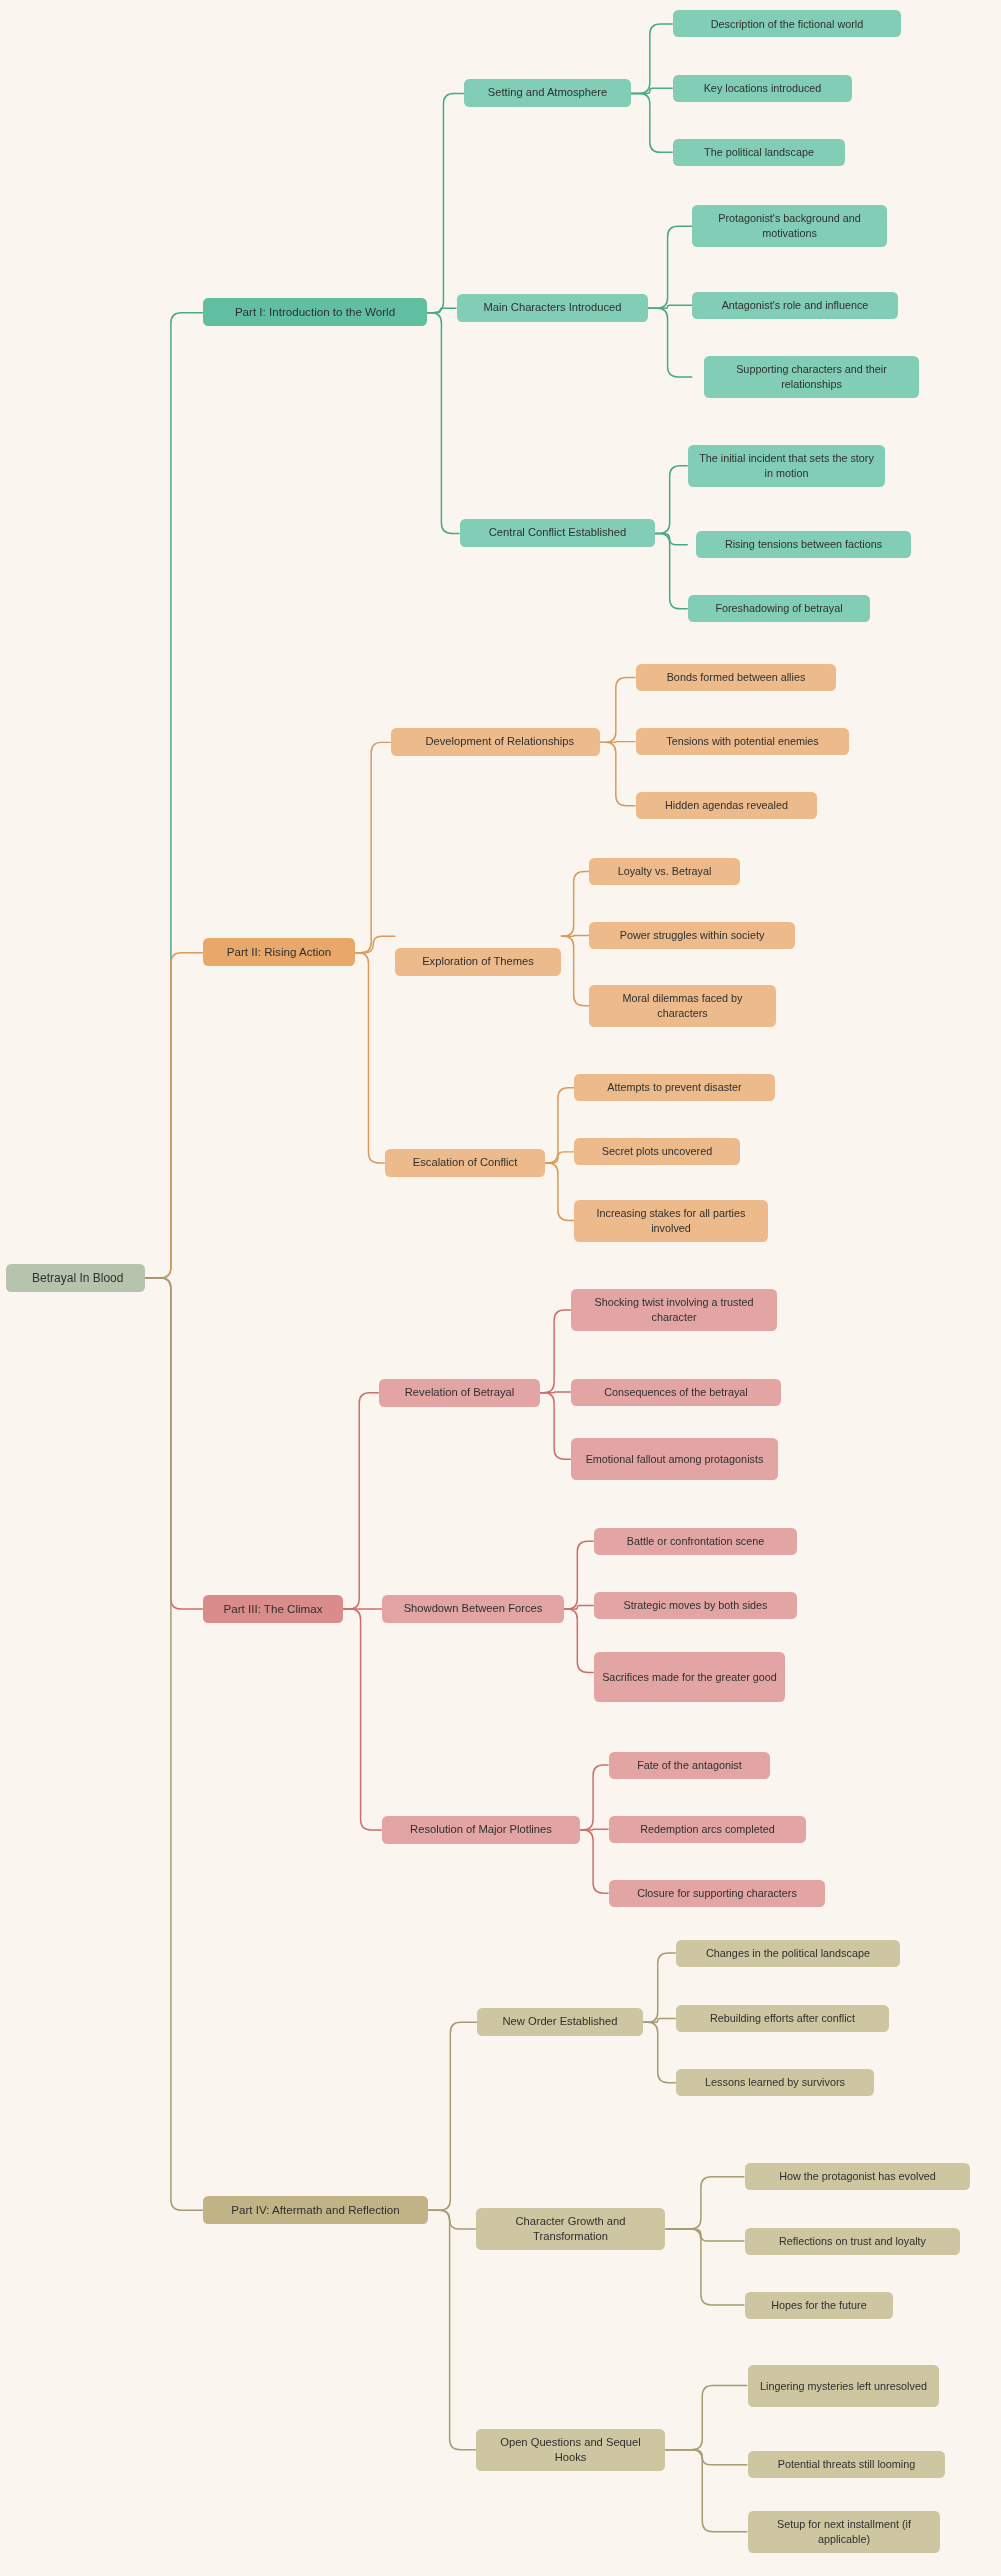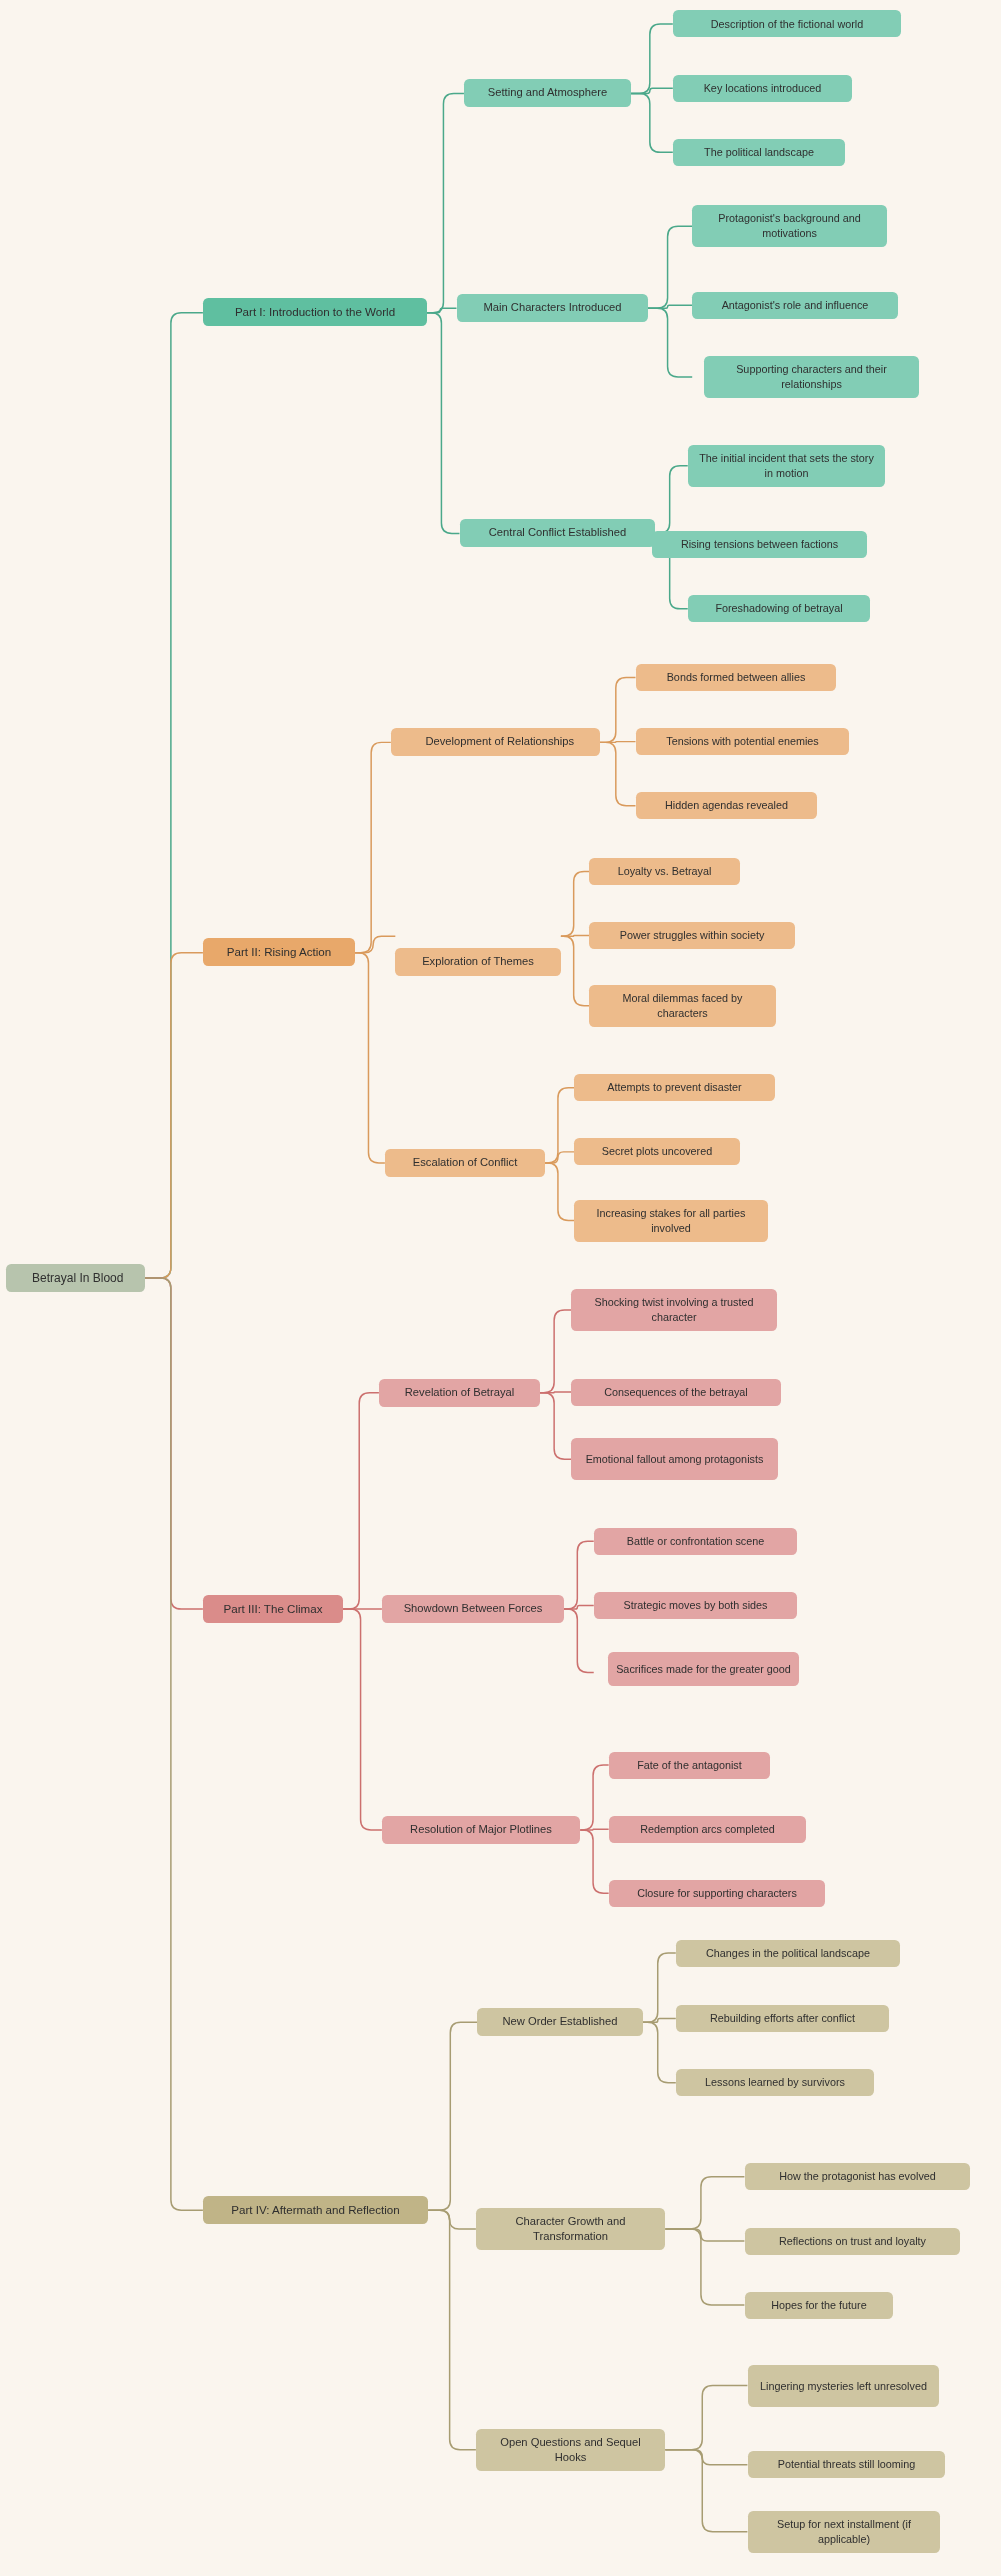--- a/index.html
+++ b/index.html
@@ -97,21 +97,21 @@
       <div class="node lvl2" style="left: 464px; top: 79px; width: 167px; height: 28px; background: rgb(130, 205, 181);">Setting and Atmosphere</div>
       <div class="node lvl3" style="left: 673px; top: 10.4px; width: 228px; height: 27px; background: rgb(130, 205, 181);">Description of the fictional world</div>
       <div class="node lvl3" style="left: 673px; top: 75px; width: 179px; height: 27px; background: rgb(130, 205, 181);">Key locations introduced</div>
       <div class="node lvl3" style="left: 673px; top: 139px; width: 172px; height: 27px; background: rgb(130, 205, 181);">The political landscape</div>
       <div class="node lvl2" style="left: 457px; top: 294px; width: 191px; height: 28px; background: rgb(130, 205, 181);">Main Characters Introduced</div>
       <div class="node lvl3" style="left: 692px; top: 205px; width: 195px; height: 42px; background: rgb(130, 205, 181);">Protagonist's background and motivations</div>
       <div class="node lvl3" style="left: 692px; top: 292px; width: 206px; height: 27px; background: rgb(130, 205, 181);">Antagonist's role and influence</div>
       <div class="node lvl3" style="left: 692px; top: 356px; width: 215px; height: 42px; background: rgb(130, 205, 181); margin-left: 12px;">Supporting characters and their relationships</div>
       <div class="node lvl2" style="left: 460px; top: 519px; width: 195px; height: 28px; background: rgb(130, 205, 181);">Central Conflict Established</div>
       <div class="node lvl3" style="left: 688px; top: 445px; width: 197px; height: 42px; background: rgb(130, 205, 181);">The initial incident that sets the story in motion</div>
-      <div class="node lvl3" style="left: 652px; top: 531px; width: 215px; height: 27px; background: rgb(130, 205, 181);">Rising tensions between factions</div>
+      <div class="node lvl3" style="left: 696px; top: 531px; width: 215px; height: 27px; background: rgb(130, 205, 181);">Rising tensions between factions</div>
       <div class="node lvl3" style="left: 688px; top: 595px; width: 182px; height: 27px; background: rgb(130, 205, 181);">Foreshadowing of betrayal</div>
       <div class="node lvl1" style="left: 203px; top: 938px; width: 152px; height: 28px; background: rgb(232, 168, 106);">Part II: Rising Action</div>
       <div class="node lvl2" style="left: 391px; top: 728px; width: 209px; height: 28px; background: rgb(237, 187, 139); padding-left: 16px;">Development of Relationships</div>
       <div class="node lvl3" style="left: 636px; top: 664px; width: 200px; height: 27px; background: rgb(237, 187, 139);">Bonds formed between allies</div>
       <div class="node lvl3" style="left: 636px; top: 728px; width: 213px; height: 27px; background: rgb(237, 187, 139);">Tensions with potential enemies</div>
       <div class="node lvl3" style="left: 636px; top: 792px; width: 181px; height: 27px; background: rgb(237, 187, 139);">Hidden agendas revealed</div>
       <div class="node lvl2" style="left: 395px; top: 948px; width: 166px; height: 28px; background: rgb(237, 187, 139);">Exploration of Themes</div>
       <div class="node lvl3" style="left: 589px; top: 858px; width: 151px; height: 27px; background: rgb(237, 187, 139);">Loyalty vs. Betrayal</div>
       <div class="node lvl3" style="left: 589px; top: 922px; width: 206px; height: 27px; background: rgb(237, 187, 139);">Power struggles within society</div>
       <div class="node lvl3" style="left: 589px; top: 985px; width: 187px; height: 42px; background: rgb(237, 187, 139);">Moral dilemmas faced by characters</div>
@@ -120,21 +120,21 @@
       <div class="node lvl3" style="left: 574px; top: 1138px; width: 166px; height: 27px; background: rgb(237, 187, 139);">Secret plots uncovered</div>
       <div class="node lvl3" style="left: 574px; top: 1200px; width: 194px; height: 42px; background: rgb(237, 187, 139);">Increasing stakes for all parties involved</div>
       <div class="node lvl1" style="left: 203px; top: 1595px; width: 140px; height: 28px; background: rgb(218, 140, 138);">Part III: The Climax</div>
       <div class="node lvl2" style="left: 379px; top: 1379px; width: 161px; height: 28px; background: rgb(226, 165, 164);">Revelation of Betrayal</div>
       <div class="node lvl3" style="left: 571px; top: 1289px; width: 206px; height: 42px; background: rgb(226, 165, 164);">Shocking twist involving a trusted character</div>
       <div class="node lvl3" style="left: 571px; top: 1379px; width: 210px; height: 27px; background: rgb(226, 165, 164);">Consequences of the betrayal</div>
       <div class="node lvl3" style="left: 571px; top: 1438px; width: 207px; height: 42px; background: rgb(226, 165, 164);">Emotional fallout among protagonists</div>
       <div class="node lvl2" style="left: 382px; top: 1595px; width: 182px; height: 28px; background: rgb(226, 165, 164);">Showdown Between Forces</div>
       <div class="node lvl3" style="left: 594px; top: 1528px; width: 203px; height: 27px; background: rgb(226, 165, 164);">Battle or confrontation scene</div>
       <div class="node lvl3" style="left: 594px; top: 1592px; width: 203px; height: 27px; background: rgb(226, 165, 164);">Strategic moves by both sides</div>
-      <div class="node lvl3" style="left: 608px; top: 1652px; width: 191px; height: 34px; background: rgb(226, 165, 164);">Sacrifices made for the greater good</div>
+      <div class="node lvl3" style="left: 594px; top: 1652px; width: 191px; height: 50px; background: rgb(226, 165, 164);">Sacrifices made for the greater good</div>
       <div class="node lvl2" style="left: 382px; top: 1816px; width: 198px; height: 28px; background: rgb(226, 165, 164);">Resolution of Major Plotlines</div>
       <div class="node lvl3" style="left: 609px; top: 1752px; width: 161px; height: 27px; background: rgb(226, 165, 164);">Fate of the antagonist</div>
       <div class="node lvl3" style="left: 609px; top: 1816px; width: 197px; height: 27px; background: rgb(226, 165, 164);">Redemption arcs completed</div>
       <div class="node lvl3" style="left: 609px; top: 1880px; width: 216px; height: 27px; background: rgb(226, 165, 164);">Closure for supporting characters</div>
       <div class="node lvl1" style="left: 203px; top: 2196px; width: 225px; height: 28px; background: rgb(192, 180, 135);">Part IV: Aftermath and Reflection</div>
       <div class="node lvl2" style="left: 477px; top: 2008px; width: 166px; height: 28px; background: rgb(206, 197, 161);">New Order Established</div>
       <div class="node lvl3" style="left: 676px; top: 1940px; width: 224px; height: 27px; background: rgb(206, 197, 161);">Changes in the political landscape</div>
       <div class="node lvl3" style="left: 676px; top: 2005px; width: 213px; height: 27px; background: rgb(206, 197, 161);">Rebuilding efforts after conflict</div>
       <div class="node lvl3" style="left: 676px; top: 2069px; width: 198px; height: 27px; background: rgb(206, 197, 161);">Lessons learned by survivors</div>
       <div class="node lvl2" style="left: 476px; top: 2208px; width: 189px; height: 42px; background: rgb(206, 197, 161);">Character Growth and Transformation</div>

